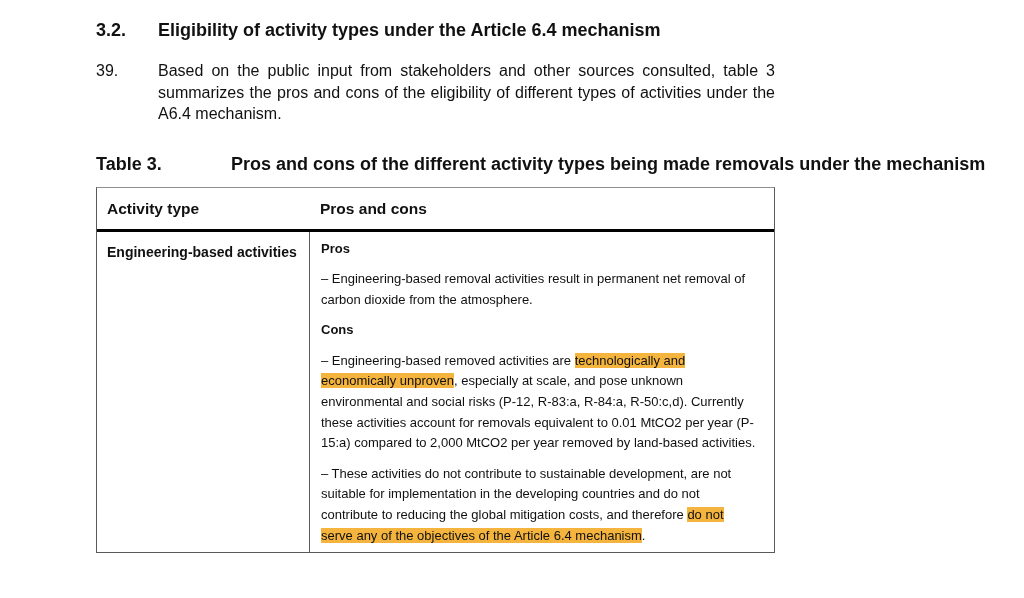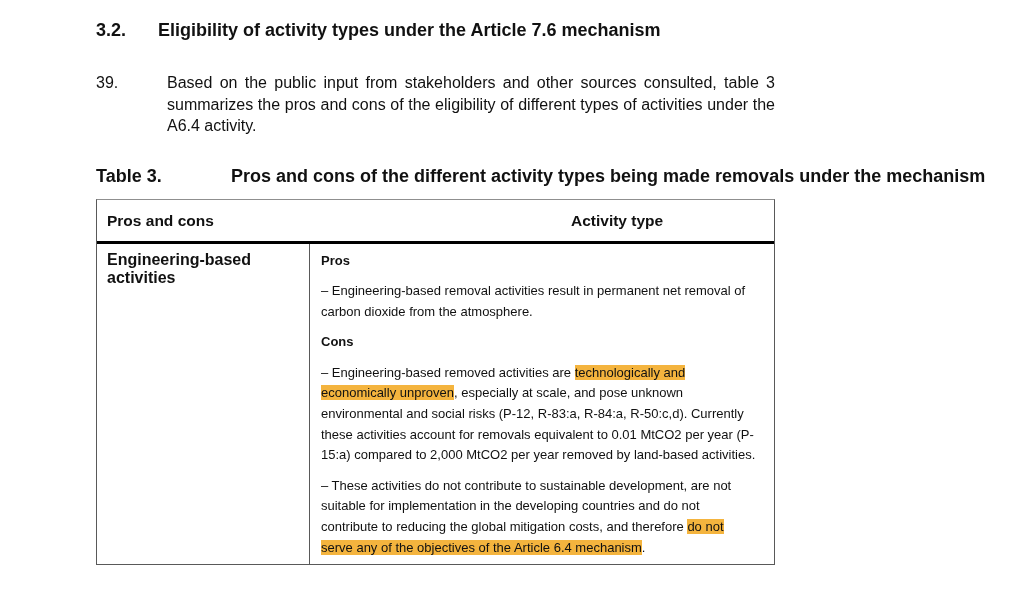--- a/index.html
+++ b/index.html
@@ -22,22 +22,22 @@
   }
   
   .section-heading {
     display: flex;
     font-size: 18px; font-weight: bold; line-height: 24px;
   }
   .section-heading .num { width: 62px; flex: none; }
   
   .para39 {
     display: flex;
-    margin-top: 30px;
-    font-size: 16px; line-height: 21.5px; gap: 9px;
+    margin-top: 18px;
+    font-size: 16px; line-height: 21.5px;
   }
   .para39 .num { width: 62px; flex: none; }
   .para39 .ptext { flex: 1; min-width: 0; }
   .jline { text-align: justify; text-align-last: justify; }
   .jline.last { text-align-last: left; }
   
   .caption {
     display: flex;
     margin-top: 30px;
     font-size: 18px; font-weight: bold; line-height: 19px;
@@ -55,59 +55,59 @@
   .cell { box-sizing: border-box; }
   .cleft { width: 213px; flex: none; }
   .cright { flex: 1; min-width: 0; }
   .thead .cell {
     font-weight: bold; font-size: 15.5px; line-height: 20px;
     padding: 11px 10px 10px 10px;
   }
   .tbody .cleft {
     border-right: 1px solid var(--border);
     padding: 7px 10px 6px 10px;
-    font-weight: bold; font-size: 16px; line-height: 18px;
+    font-weight: bold; font-size: 14px; line-height: 27px;
   }
   .tbody .cright {
     padding: 7px 12px 6px 11px;
     font-size: 13px; line-height: 20.6px;
   }
   .tbody .cright p { margin: 10px 0 0 0; white-space: pre-line; }
   .tbody .cright p:first-child { margin-top: 0; }
   .tbody .cright p.bhead { font-weight: bold; white-space: normal; }
   .hl { background: var(--hl); }
 </style>
 </head>
 <body style="background: rgb(255, 255, 255);">
 
 <div class="page">
 
   <div class="section-heading">
     <span class="num">3.2.</span>
-    <span class="title">Eligibility of activity types under the Article 7.6 mechanism</span>
+    <span class="title">Eligibility of activity types under the Article 6.4 mechanism</span>
   </div>
 
   <div class="para39">
     <span class="num">39.</span>
     <span class="ptext">
         <div class="jline">Based on the public input from stakeholders and other sources consulted, table 3</div>
         <div class="jline">summarizes the pros and cons of the eligibility of different types of activities under the</div>
-        <div class="jline last">A6.4 activity.</div>
+        <div class="jline last">A6.4 mechanism.</div>
       </span>
   </div>
 
   <div class="caption">
     <span class="clabel">Table 3.</span>
     <span class="ctext">Pros and cons of the different activity types being made removals under the mechanism</span>
   </div>
 
   <div class="ptable">
     <div class="trow thead">
+      <div class="cell cleft">Activity type</div>
       <div class="cell cright">Pros and cons</div>
-      <div class="cell cleft">Activity type</div>
     </div>
     <div class="trow tbody">
       <div class="cell cleft">
         <div>Engineering-based activities</div>
       </div>
       <div class="cell cright">
         <p class="bhead">Pros</p>
         <p><span>– Engineering-based removal activities result in permanent net removal of
 carbon dioxide from the atmosphere.</span></p>
         <p class="bhead">Cons</p>

